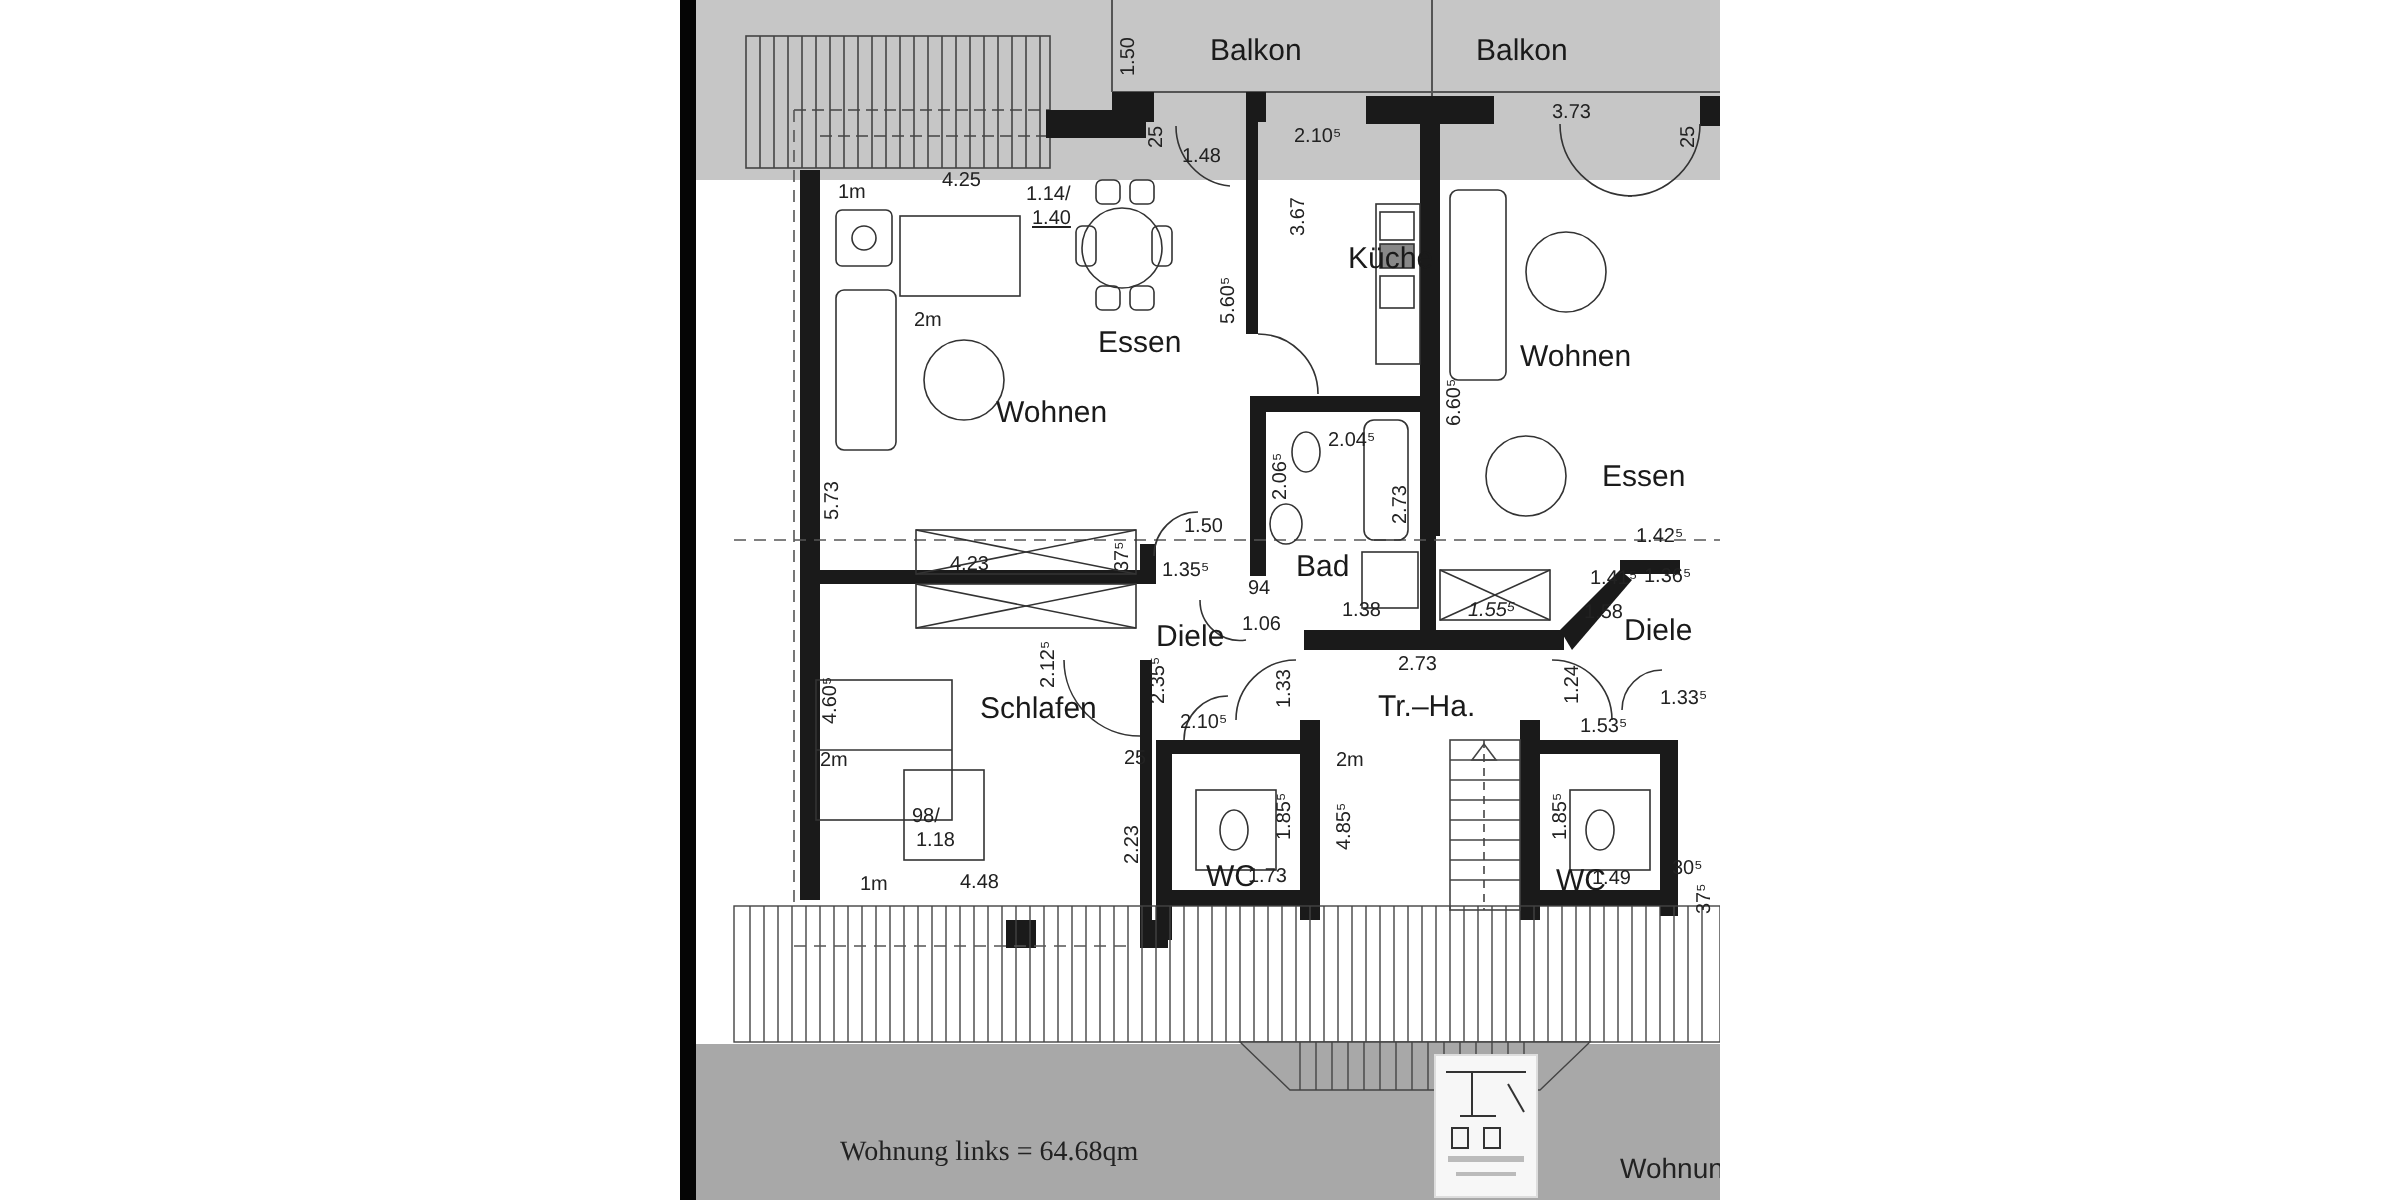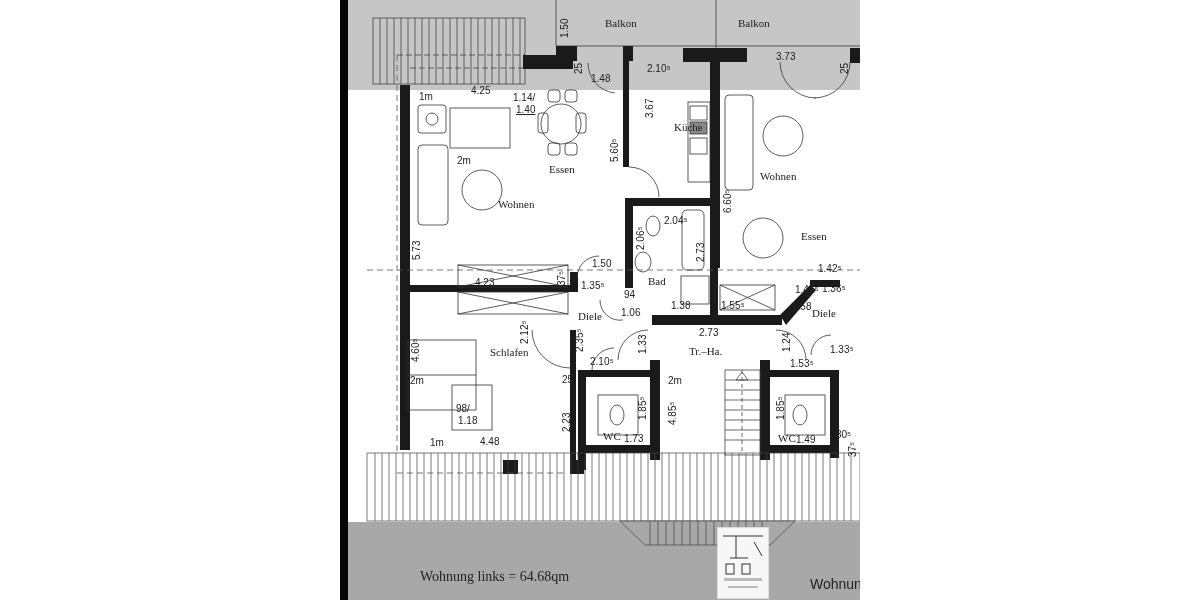--- a/index.html
+++ b/index.html
@@ -4,21 +4,21 @@
 <style>
   html, body { margin: 0; padding: 0; }
   body { width: 1200px; height: 600px; background: #ffffff; position: relative; overflow: hidden; font-family: "Liberation Sans", sans-serif; }
   #viewer { position: absolute; left: 0; top: 0; width: 1200px; height: 600px; }
   #plan { position: absolute; left: 340px; top: 0; width: 520px; height: 600px; background: #ffffff; overflow: hidden; }
   .left-edge { position: absolute; left: 340px; top: 0; width: 8px; height: 600px; background: #050505; }
   .gray-top { position: absolute; left: 0; top: 0; width: 520px; height: 90px; background: #c6c6c6; }
   .gray-bottom { position: absolute; left: 0; top: 522px; width: 520px; height: 78px; background: #a8a8a8; }
   svg.plan-svg { position: absolute; left: 0; top: 0; }
   .lbl { position: absolute; color: #1a1a1a; white-space: nowrap; line-height: 1; }
-  .room { font-size: 11px; font-family: Liberation Serif, serif; }
+  .room { font-size: 15px; }
   .dim { font-size: 10px; color: #222; }
   .vert { transform-origin: left top; transform: rotate(-90deg); }
   .area { font-size: 14px; color: #222; }
   .thumb { position: absolute; left: 377px; top: 527px; width: 50px; height: 70px; background: #f7f7f7; border: 1px solid #ddd; }
 </style>
 </head>
 <body>
 
 <div id="viewer">
   <div id="plan">
@@ -311,21 +311,21 @@
     <div class="lbl dim vert" style="left:296px;top:250px;">2.06⁵</div>
     <div class="lbl dim vert" style="left:356px;top:262px;">2.73</div>
     <div class="lbl dim vert" style="left:72px;top:260px;">5.73</div>
     <div class="lbl dim" style="left:135px;top:278px;">4.23</div>
     <div class="lbl dim vert" style="left:217px;top:286px;">37⁵</div>
     <div class="lbl dim" style="left:252px;top:259px;">1.50</div>
     <div class="lbl dim" style="left:241px;top:281px;">1.35⁵</div>
     <div class="lbl dim" style="left:284px;top:290px;">94</div>
     <div class="lbl dim" style="left:281px;top:308px;">1.06</div>
     <div class="lbl dim" style="left:331px;top:301px;">1.38</div>
-    <div class="lbl dim" style="left:381px;top:301px;">1.55⁵</div>
+    <div class="lbl dim" style="left:394px;top:301px;font-style:italic;">1.55⁵</div>
     <div class="lbl dim" style="left:478px;top:264px;">1.42⁵</div>
     <div class="lbl dim" style="left:482px;top:284px;">1.36⁵</div>
     <div class="lbl dim" style="left:455px;top:285px;">1.41⁵</div>
     <div class="lbl dim" style="left:452px;top:302px;">1.58</div>
     <div class="lbl dim" style="left:359px;top:328px;">2.73</div>
     <div class="lbl dim vert" style="left:180px;top:344px;">2.12⁵</div>
     <div class="lbl dim vert" style="left:235px;top:352px;">2.35⁵</div>
     <div class="lbl dim vert" style="left:298px;top:354px;">1.33</div>
     <div class="lbl dim vert" style="left:442px;top:352px;">1.24</div>
     <div class="lbl dim" style="left:450px;top:359px;">1.53⁵</div>

